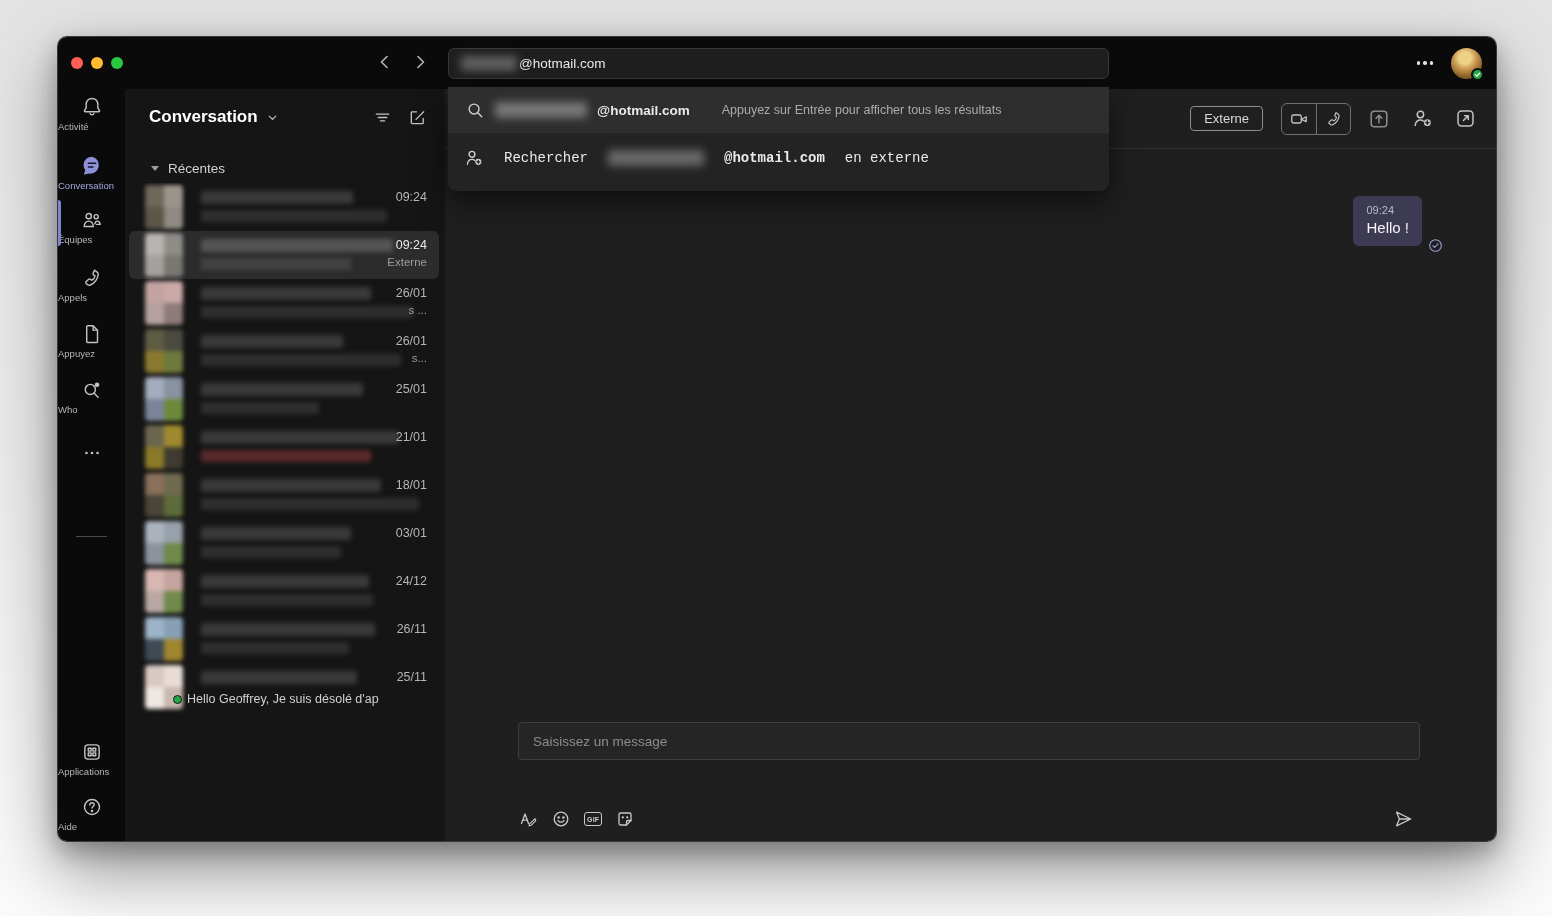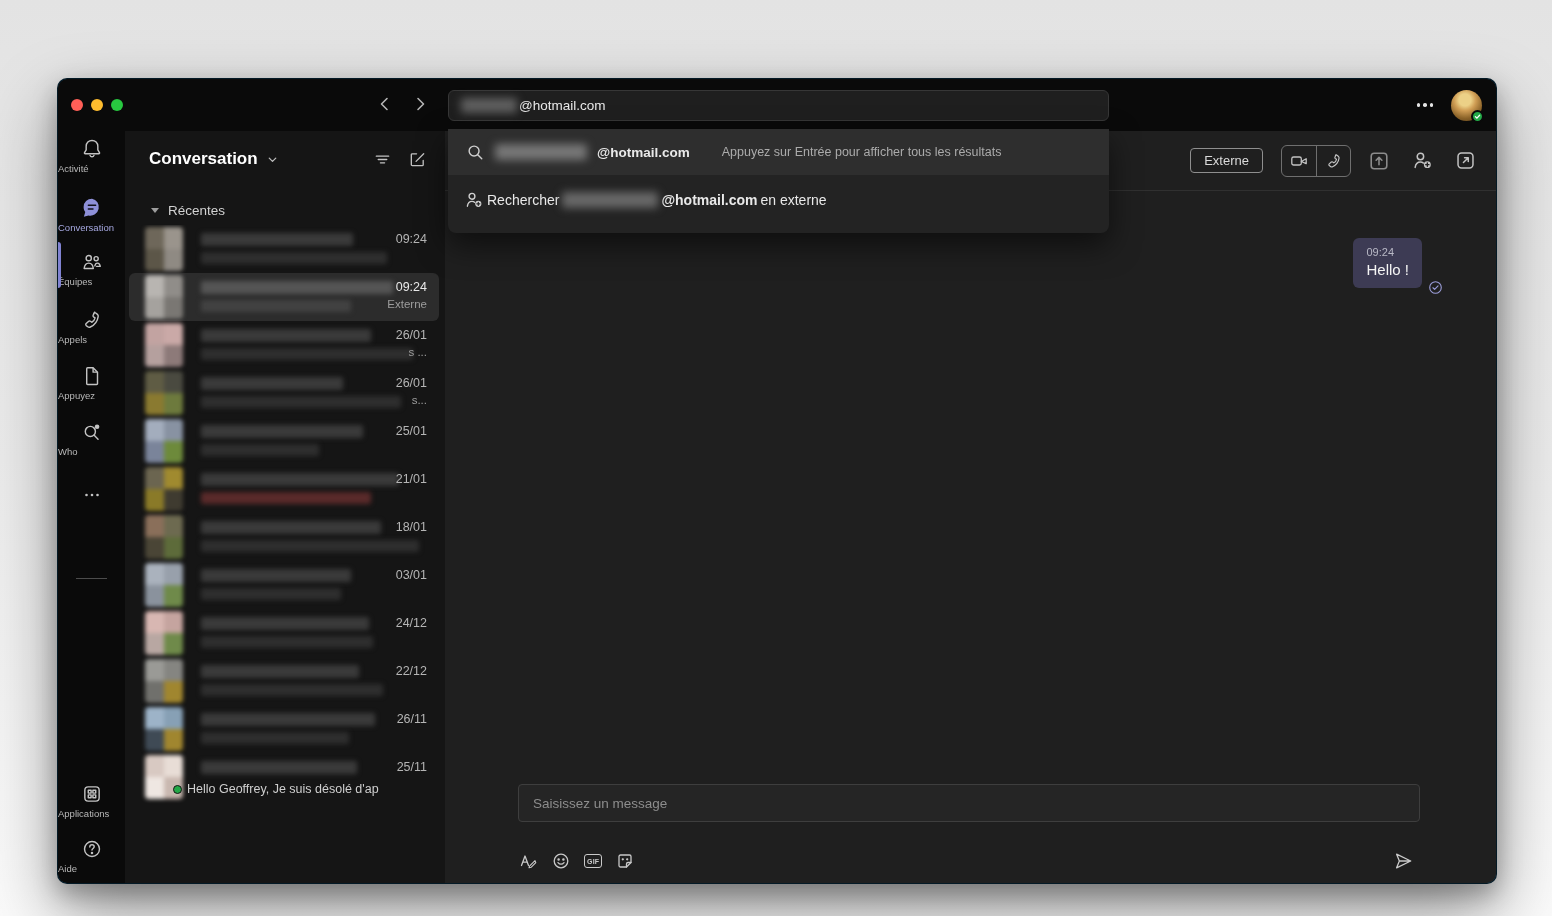--- a/index.html
+++ b/index.html
@@ -1,23 +1,23 @@
 <!DOCTYPE html>
 <html><head>
 <meta charset="utf-8">
 <style>
   * { margin:0; padding:0; box-sizing:border-box; }
   html,body { width:1552px; height:916px; overflow:hidden;
     font-family:"Liberation Sans", sans-serif; }
   body { background:linear-gradient(180deg,#e3e3e3 0%,#ececec 50%,#fbfbfb 100%); }
 
   .window { position:absolute; left:57px; top:36px; width:1440px; height:806px;
-    background:#0c4a6e; border-radius:10px; overflow:hidden;
+    background:#a3a3a3; border-radius:10px; overflow:hidden;
     box-shadow:0 30px 70px rgba(0,0,0,.40), 0 10px 24px rgba(0,0,0,.28);
-    border:1px solid rgba(0,0,0,.65);margin-top:42px; }
+    border:1px solid rgba(0,0,0,.65); }
 
   
   .titlebar { position:absolute; left:0; top:0; right:0; height:52px; background:#0a0a0a; }
   .traffic { position:absolute; left:13px; top:20px; display:flex; gap:8px; }
   .tl { width:12px; height:12px; border-radius:50%; }
   .tl.red{ background:#ff5f57; } .tl.yellow{ background:#febc2e; } .tl.green{ background:#28c840; }
   .navarrows { position:absolute; left:316px; top:14px; display:flex; gap:13px; color:#b5b5b5; }
   .navarrows svg { display:block; }
   .searchwrap { position:absolute; left:390px; top:11px; width:661px; }
   .searchbox { height:31px; background:#1f1f1f; border:1px solid #373737; border-radius:6px;
@@ -32,21 +32,21 @@
     background:radial-gradient(circle at 45% 32%, #ecd187 0 22%, #cf9d54 40%, #8a6228 68%, #4d3718 100%); }
   .presence { position:absolute; right:-2px; bottom:-2px; width:13px; height:13px; border-radius:50%;
     background:#23a847; border:2px solid #0a0a0a; display:flex; align-items:center; justify-content:center; }
   .presence svg { display:block; }
 
   
   .dropdown { position:absolute; left:0; top:39px; width:661px; background:#232323;
     border-radius:0 0 8px 8px; box-shadow:0 12px 30px rgba(0,0,0,.55); padding-bottom:8px; z-index:50; }
   .dd-row { display:flex; align-items:center; color:#e9e9e9; }
   .dd-row1 { height:46px; background:#2e2e2e; padding:0 18px; gap:10px; }
-  .dd-row2 { height:50px; padding:0 16px; gap:3px; font-size:14px; }
+  .dd-row2 { height:50px; padding:0 16px; gap:20px; font-size:14px;font-family:Liberation Mono, monospace; }
   .dd-bold { font-weight:700; font-size:13.5px; }
   .dd-hint { color:#ababab; font-size:12.5px; margin-left:22px; }
   .r-dd1 { width:92px; height:16px; background:#777; }
   .r-dd2 { width:96px; height:16px; background:#686868; }
   .dd-icon { color:#cfcfcf; flex:0 0 auto; display:flex; }
 
   
   .rail { position:absolute; left:0; top:52px; bottom:0; width:67px; background:#0a0a0a; }
   .rail-item { position:absolute; left:0; width:67px; text-align:left; color:#bdbdbd; cursor:default; }
   .rail-item .ric { height:24px; display:flex; align-items:center; justify-content:center; color:#c3c3c3; }
@@ -122,21 +122,21 @@
   .callbtn + .callbtn { border-left:1px solid #6f6f6f; }
   .hbtn { display:flex; align-items:center; justify-content:center; color:#c3c3c3; width:30px; height:30px; }
   .hbtn.dim { color:#8b8b8b; }
 
   .bubble { position:absolute; right:74px; top:107px; background:#3d3b54; border-radius:6px;
     padding:8px 13px 10px; min-width:46px; }
   .bubble .btime { color:#b9b9c6; font-size:11px; }
   .bubble .btext { color:#f4f4f4; font-size:15px; margin-top:3px; }
   .seen { position:absolute; right:52px; top:148px; color:#9b9dd9; display:flex; }
 
-  .composer { position:absolute; left:73px; right:76px; top:653px;text-decoration:underline; }
+  .composer { position:absolute; left:73px; right:76px; top:633px;text-decoration:underline; }
   .composer input { width:100%; height:38px; background:#252525; border:1px solid #3e3e3e; border-radius:4px;
     color:#e8e8e8; font-size:13.5px; padding:0 14px; font-family:"Liberation Sans", sans-serif; outline:none; }
   .composer input::placeholder { color:#8d8d8d; }
   .ctools { position:absolute; left:73px; top:720px; display:flex; gap:13px; color:#c9c9c9; align-items:center; }
   .ctools span { display:flex; }
   .gifbox { border:1.4px solid #c9c9c9; border-radius:3px; font-size:7px; font-weight:700;
     padding:2.5px 2px; line-height:1; letter-spacing:.2px; }
   .send { position:absolute; right:82px; top:719px; color:#c9c9c9; display:flex; }
 </style>
 </head>
@@ -412,28 +412,20 @@
           </div>
         <div class="time">03/01</div>
       </div>
       <div class="row w10">
         <div class="avatar av10"></div>
         <div class="lines">
             <div class="bar b1"></div>
             <div class="bar b2"></div>
           </div>
         <div class="time">24/12</div>
-      </div>
-      <div class="row w11">
-        <div class="avatar av11"></div>
-        <div class="lines">
-            <div class="bar b1"></div>
-            <div class="bar b2"></div>
-          </div>
-        <div class="time">22/12</div>
       </div>
       <div class="row w13">
         <div class="avatar av13"></div>
         <div class="lines">
             <div class="bar b1"></div>
             <div class="bar b2"></div>
           </div>
         <div class="time">26/11</div>
       </div>
       <div class="row w14">

